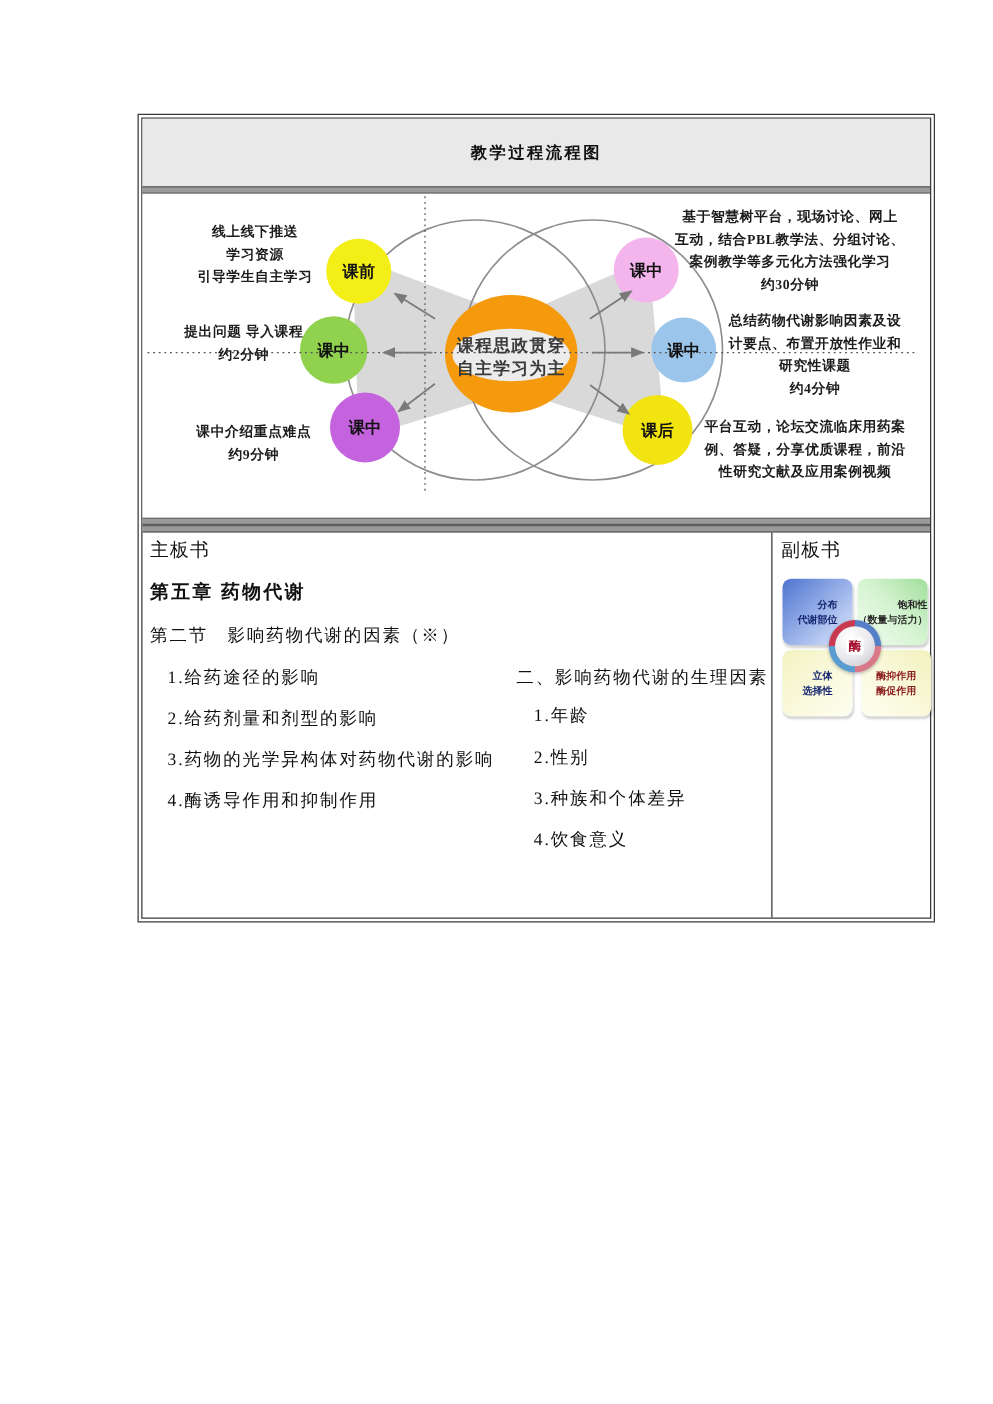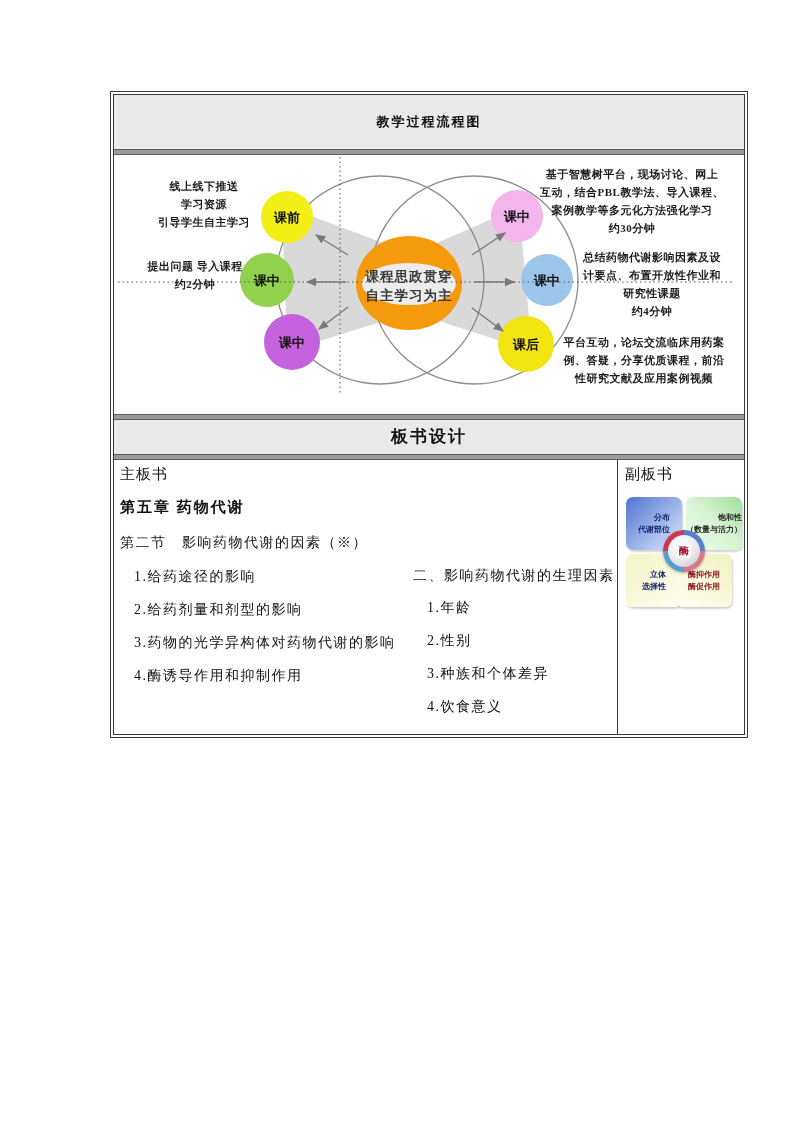--- a/index.html
+++ b/index.html
@@ -31,21 +31,21 @@
   ul.items{list-style:none;margin:0;padding:0 0 0 14px;}
   ul.items li{margin:0 0 13px 0;line-height:20px;}
   
   .quadbox{position:relative;width:118px;height:112px;margin-top:13px;}
   .quad{position:absolute;width:56px;height:53px;border-radius:7px;display:flex;align-items:center;
         justify-content:center;text-align:right;font-size:8px;font-weight:bold;white-space:pre-line;
         line-height:1.5;box-shadow:1px 2px 2px rgba(0,0,0,0.18);}
   .q-tl{left:1px;top:0;background:linear-gradient(135deg,#4f74cf 0%,#90aae6 45%,#dfe9fb 100%);color:#14246e;}
   .q-tr{left:61px;top:0;background:linear-gradient(225deg,#9fdf9a 0%,#d3f2cf 45%,#f2fdf1 100%);color:#2a2a2a;}
   .q-bl{left:1px;top:57px;background:linear-gradient(135deg,#f3f3c2 0%,#fafae0 60%,#fdfdf0 100%);color:#14246e;}
-  .q-br{left:51px;top:57px;background:linear-gradient(225deg,#f1f1bd 0%,#fafae0 60%,#fdfdef 100%);color:#8b1f1f;}
+  .q-br{left:64px;top:57px;background:linear-gradient(225deg,#f1f1bd 0%,#fafae0 60%,#fdfdef 100%);color:#8b1f1f;}
   .ring{position:absolute;left:38px;top:33px;width:42px;height:42px;border-radius:50%;
         background:conic-gradient(#5580c8 0 25%, #d87888 0 50%, #5a9bd0 0 75%, #c83a50 0 100%);
         box-shadow:0 1px 3px rgba(0,0,0,0.3);}
   .sphere{position:absolute;left:5px;top:5px;width:32px;height:32px;border-radius:50%;
           background:radial-gradient(circle at 35% 28%,#ffffff 0%,#e9e9ed 55%,#bfbfc6 100%);
           display:flex;align-items:center;justify-content:center;}
   .sphere span{font-size:10px;font-weight:bold;color:#a50f2d;background:rgba(255,255,255,0.9);
                padding:0 2px;border-radius:3px;}
 </style>
 </head>
@@ -100,35 +100,36 @@
           <text x="412" y="189" font-size="13" font-weight="bold" fill="#111" text-anchor="middle" dominant-baseline="central">课后</text>
           <text x="295" y="121" font-size="13.5" font-weight="bold" fill="#3a3a3a" text-anchor="middle" dominant-baseline="central" letter-spacing="1">课程思政贯穿</text>
           <text x="295" y="140" font-size="13.5" font-weight="bold" fill="#3a3a3a" text-anchor="middle" dominant-baseline="central" letter-spacing="1">自主学习为主</text>
         </svg>
 
         <div class="anno" style="left:26px;top:22px;width:128px;">线上线下推送
 学习资源
 引导学生自主学习</div>
         <div class="anno" style="left:20px;top:102px;width:122px;">提出问题 导入课程
 约2分钟</div>
+        <div class="anno" style="left:28px;top:182px;width:122px;">课中介绍重点难点
+约9分钟</div>
         <div class="anno" style="left:412px;top:10px;width:212px;">基于智慧树平台，现场讨论、网上
-互动，结合PBL教学法、导入课程、
+互动，结合PBL教学法、分组讨论、
 案例教学等多元化方法强化学习
 约30分钟</div>
         <div class="anno" style="left:452px;top:93px;width:172px;">总结药物代谢影响因素及设
 计要点、布置开放性作业和
 研究性课题
 约4分钟</div>
         <div class="anno" style="left:436px;top:178px;width:188px;">平台互动，论坛交流临床用药案
 例、答疑，分享优质课程，前沿
 性研究文献及应用案例视频</div>
       </div>
 
       <div class="thickbar"></div>
-      <div class="hdr hdr2">板书设计</div>
       <div class="thickbar"></div>
 
       <div class="content">
         <div class="main-cell">
           <div class="cell-label">主板书</div>
           <div class="chapter">第五章 药物代谢</div>
           <div class="section">第二节　影响药物代谢的因素（※）</div>
           <div class="cols">
             <div class="col1">
               <ul class="items">

